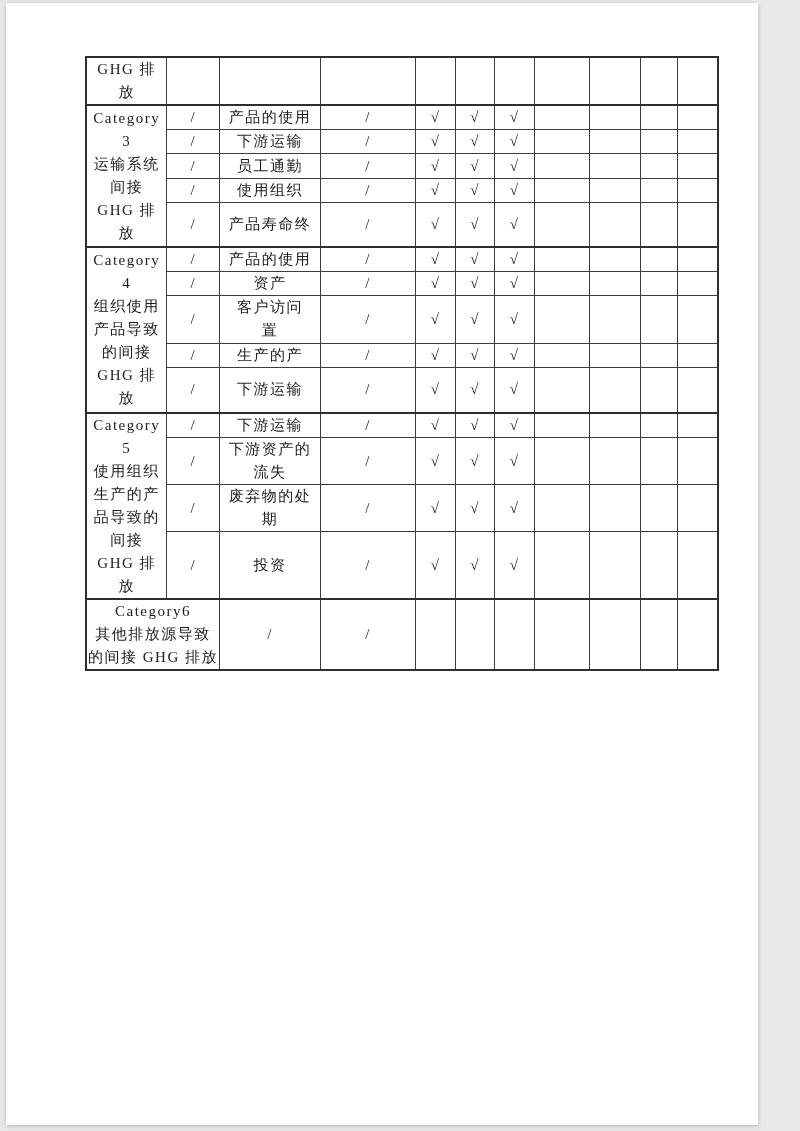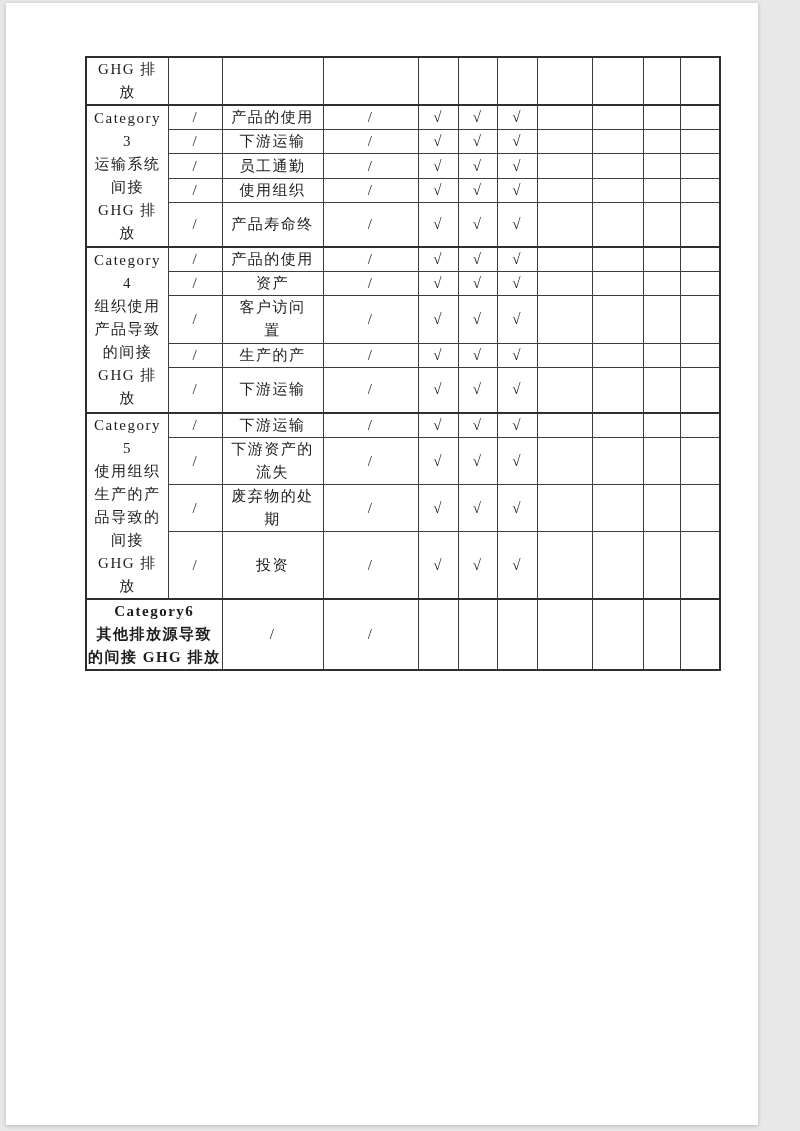--- a/index.html
+++ b/index.html
@@ -39,21 +39,21 @@
     font-size:15px;
     line-height:23px;
     white-space:pre;
     letter-spacing:1.5px;
     overflow:visible;
   }
   table.ghg tr.block-start td{
     border-top:2px solid var(--c-border-heavy);
   }
   td.label-cell{letter-spacing:1.5px;}
-  td.footer-label{letter-spacing:0.5px;font-weight:bold;}
+  td.footer-label{letter-spacing:0.5px;}
   td.check-cell{font-size:14px;}
   td.slash-cell{font-size:15px;}
 </style>
 </head>
 <body>
 
 <div class="page">
   <table class="ghg">
       <colgroup>
         <col style="width: 77px;">

